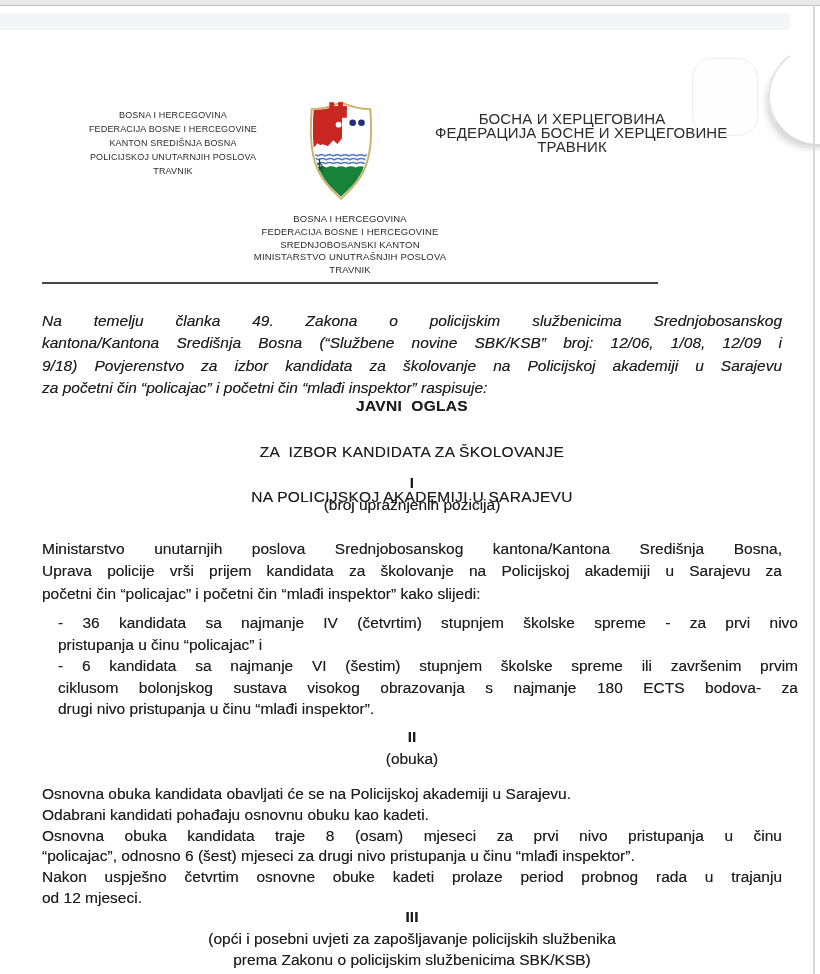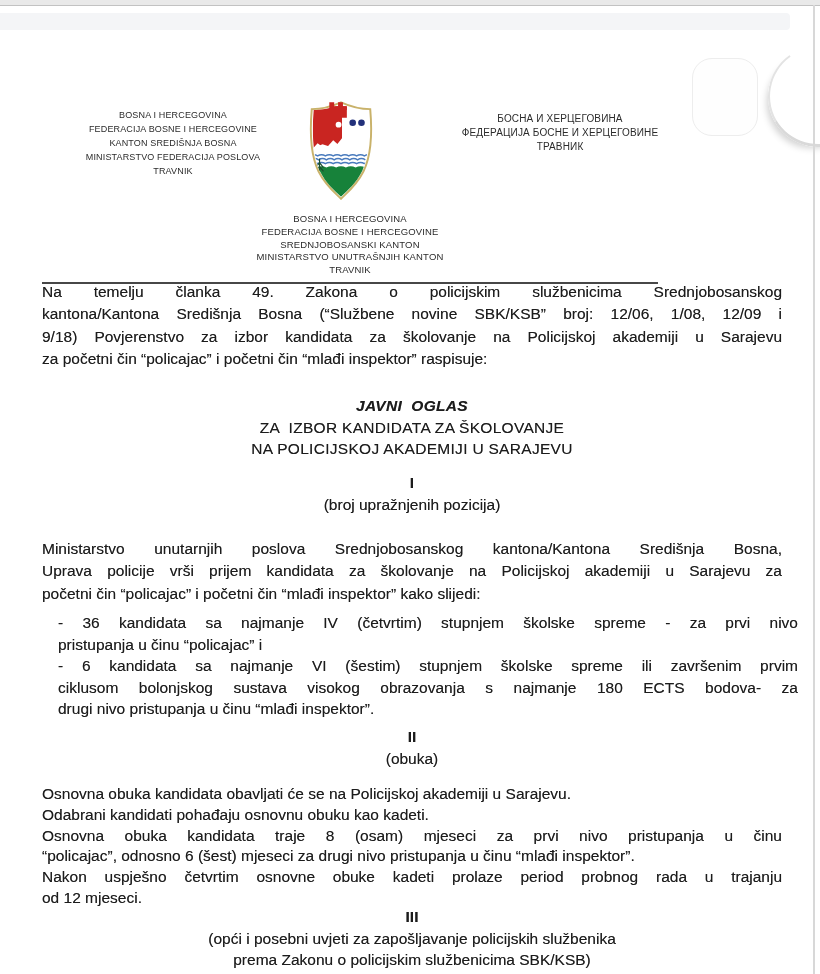--- a/index.html
+++ b/index.html
@@ -22,39 +22,39 @@
     border: 1px solid #ededed; border-radius: 20px; background: #fefefe; }
   .curl-artifact { position: absolute; left: 768px; top: 46px; width: 96px; height: 96px;
     border-radius: 50%; border: 2px solid transparent;
     border-left: 2px solid #e3e3e3; border-bottom: 3px solid #d9d9d9;
     box-shadow: -5px 7px 7px -5px rgba(0,0,0,0.18);
     transform: rotate(10deg); }
 
   
   .lh { position: absolute; text-align: center; color: #2b2b2b; letter-spacing: 0.15px; }
   .lh-left   { top: 108px; left: 58px;  width: 230px; font-size: 9px;   line-height: 14px; }
-  .lh-right  { top: 112px; left: 423px; width: 274px; font-size: 10px; line-height: 14px; }
+  .lh-right  { top: 112px; left: 435px; width: 274px; font-size: 15px; line-height: 14px; }
   .lh-center { top: 213px; left: 145px; width: 410px; font-size: 9.5px; line-height: 12.8px; }
   .lh div { white-space: nowrap; }
 
   .emblem { position: absolute; left: 303px; top: 98px; width: 76px; height: 106px; }
 
   .rule { position: absolute; top: 282px; left: 42px; width: 616px; height: 2px;
     background: #474747; }
 
   
   .doc-text { position: absolute; left: 42px; width: 740px;
     font-size: 15.5px; line-height: 22.3px; color: #1c1c1c;
     text-shadow: 0 0 0.5px rgba(28,28,28,0.55); }
   .jl { text-align: justify; text-align-last: justify; }
   .ll { text-align: left; }
-  .intro    { top: 281px; }
+  .intro    { top: 310px; font-style: italic; }
   .title-block { top: 395px; text-align: center; line-height: 21.5px; letter-spacing: 0.3px; }
-  .title-block .t1 { font-weight: 700; white-space: pre-wrap; font-style: italic; }
-  .title-block .t2 { white-space: pre-wrap; }
+  .title-block .t1 { font-weight: 700; white-space: pre-wrap; }
+  .title-block .t2 { white-space: pre-wrap; margin-top: 24px; }
   .sec-head { text-align: center; }
   .sec-head .numeral { font-weight: 700; }
   .sec1 { top: 472px; line-height: 22px; }
   .para2 { top: 538px; }
   .items { top: 612px; line-height: 21.5px; margin-left: 16px; }
   .training { top: 784px; line-height: 20.8px; }
   .sec3 { top: 906px; line-height: 21.5px; }
 </style>
 </head>
 <body>
@@ -64,21 +64,21 @@
   <div class="top-bar"></div>
   <div class="soft-strip"></div>
   <div class="pill-artifact"></div>
   <div class="curl-artifact"></div>
   <div class="edge-line"></div>
 
   <div class="lh lh-left">
     <div>BOSNA I HERCEGOVINA</div>
     <div>FEDERACIJA BOSNE I HERCEGOVINE</div>
     <div>KANTON SREDIŠNJA BOSNA</div>
-    <div>MINISTARSTVO FEDERACIJA POSLOVA</div>
+    <div>POLICIJSKOJ UNUTARNJIH POSLOVA</div>
     <div>TRAVNIK</div>
   </div>
 
   <div class="lh lh-right">
     <div>БОСНА И ХЕРЦЕГОВИНА</div>
     <div>ФЕДЕРАЦИЈА БОСНЕ И ХЕРЦЕГОВИНЕ</div>
     <div>ТРАВНИК</div>
   </div>
 
   <svg class="emblem" viewBox="0 0 78 106">
@@ -100,21 +100,21 @@
     <path d="M27 11 V3 H32 V7 H36 V3 H41 V7 H45 V11 Z" fill="#c92521"></path>
     <circle cx="36.5" cy="26" r="3" fill="#ffffff"></circle>
     <circle cx="51" cy="24" r="3.4" fill="#22307a"></circle>
     <circle cx="60" cy="24" r="3.4" fill="#22307a"></circle>
   </svg>
 
   <div class="lh lh-center">
     <div>BOSNA I HERCEGOVINA</div>
     <div>FEDERACIJA BOSNE I HERCEGOVINE</div>
     <div>SREDNJOBOSANSKI KANTON</div>
-    <div>MINISTARSTVO UNUTRAŠNJIH KANTON</div>
+    <div>MINISTARSTVO UNUTRAŠNJIH POSLOVA</div>
     <div>TRAVNIK</div>
   </div>
 
   <div class="rule"></div>
 
   <div class="doc-text intro">
     <div class="jl">Na temelju članka 49. Zakona o policijskim službenicima Srednjobosanskog</div>
     <div class="jl">kantona/Kantona Središnja Bosna (“Službene novine SBK/KSB” broj: 12/06, 1/08, 12/09 i</div>
     <div class="jl">9/18) Povjerenstvo za izbor kandidata za školovanje na Policijskoj akademiji u Sarajevu</div>
     <div class="ll">za početni čin “policajac” i  početni čin “mlađi inspektor” raspisuje:</div>

